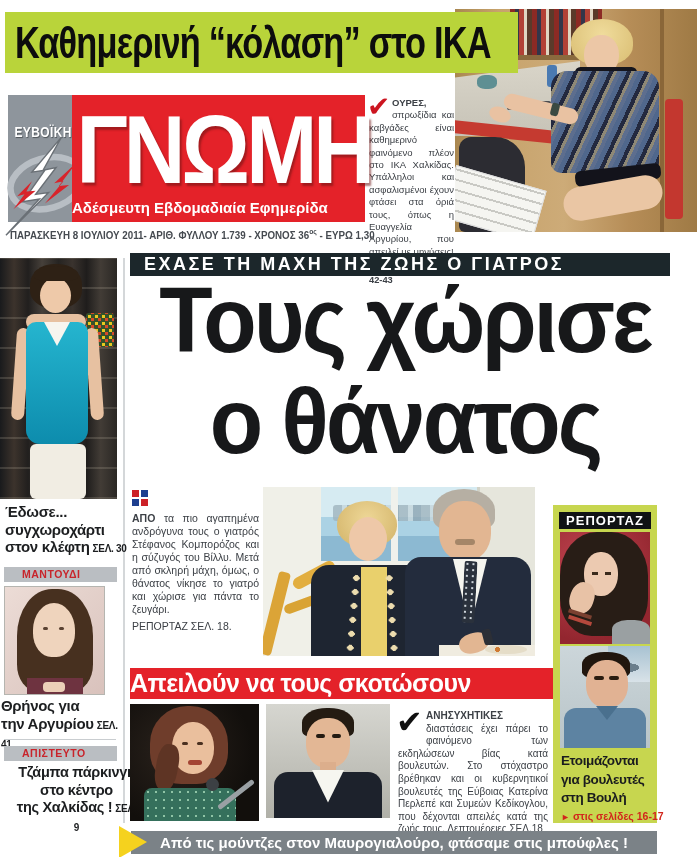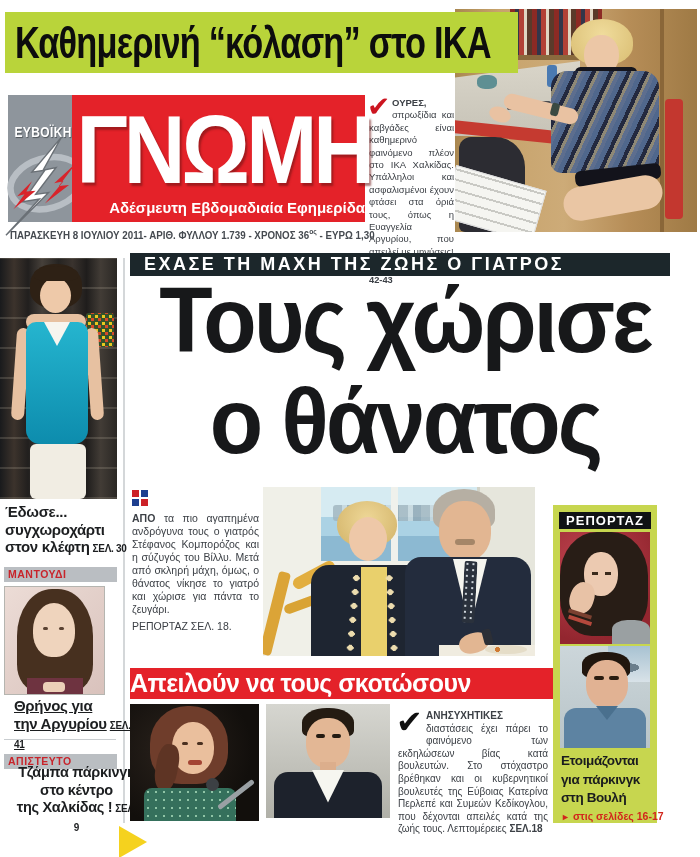--- a/index.html
+++ b/index.html
@@ -15,21 +15,21 @@
 
   
   .logo-grey{left:8px;top:95px;width:64px;height:127px;background:#8e959c;z-index:4;}
   .region-label{margin-top:28px;text-align:center;color:#fff;font-weight:bold;font-size:15px;
                 transform:scaleX(.8);letter-spacing:.5px;text-shadow:1px 1px 1px rgba(50,55,60,.7);}
   .logo-svg{position:absolute;left:-8px;top:40px;width:88px;height:102px;overflow:visible;}
   .logo-red{left:72px;top:95px;width:293px;height:127px;background:#e42229;z-index:4;}
   .gnomi{color:#fff;font-weight:bold;font-size:88px;line-height:88px;text-align:center;margin-top:8px;
          letter-spacing:-4px;transform:scale(.97,1.1);transform-origin:50% 20%;
          text-shadow:2px 3px 2px rgba(110,20,20,.55);white-space:nowrap;}
-  .tagline{position:absolute;bottom:6px;width:100%;text-align:right;color:#fff;font-weight:bold;font-size:15px;}
+  .tagline{position:absolute;bottom:6px;width:100%;text-align:left;color:#fff;font-weight:bold;font-size:15px;}
   .dateline{left:10px;top:227px;width:420px;font-size:11.5px;font-weight:bold;color:#454a50;
             white-space:nowrap;transform:scaleX(.85);transform-origin:0 50%;}
   .dateline sup{font-size:8px;}
 
   
   .ika-brief{left:369px;top:97px;width:85px;font-size:9.5px;line-height:12.4px;text-align:justify;color:#3c4046;}
   .check-red{float:left;width:24px;height:26px;font-size:28px;line-height:26px;color:#cc1520;font-weight:bold;margin:-3px 1px 0 -2px;}
   .lead{font-weight:bold;}
   .brief-ref{margin-top:3px;font-weight:bold;text-align:left;font-size:9.3px;}
 
@@ -40,41 +40,41 @@
   .headline{left:120px;top:270px;width:570px;text-align:center;font-weight:bold;color:#17181a;}
   .headline div{font-size:92px;line-height:101px;letter-spacing:-3px;white-space:nowrap;
                 transform:scaleX(.95);transform-origin:50% 50%;}
 
   
   .v-sep{left:123px;top:258px;width:2px;height:565px;background:#d4d7d9;}
   .h-sep{left:4px;top:739px;width:112px;height:1px;background:#c9cdd0;}
   .story{font-weight:bold;color:#1c1e20;font-size:15px;line-height:17.5px;letter-spacing:-.3px;}
   .story .page-ref{font-size:10px;margin-left:3px;}
   .story1{left:5px;top:503px;width:124px;}
-  .story2{left:14px;top:697px;width:124px;text-decoration:underline;}
+  .story2{left:1px;top:697px;width:124px;}
   .story3{left:13px;top:764px;width:127px;font-size:14.5px;text-align:center;}
   .section-bar{left:4px;width:113px;height:15px;background:#babec2;color:#c8242b;font-weight:bold;
-               font-size:10.5px;line-height:15px;padding-left:4px;box-sizing:border-box;letter-spacing:.5px;}
-  .bar1{top:567px;} .bar2{top:746px;margin-top:8px;}
+               font-size:10.5px;line-height:15px;padding-left:18px;box-sizing:border-box;letter-spacing:.5px;}
+  .bar1{top:567px;} .bar2{top:746px;}
 
   
   .main-brief{left:132px;top:490px;width:127px;font-size:10.5px;line-height:13px;text-align:justify;color:#3c4046;}
   .checker{width:17px;height:17px;margin-bottom:5px;
            background-image:linear-gradient(#cc2127,#cc2127),linear-gradient(#1d3f8f,#1d3f8f),
                             linear-gradient(#1d3f8f,#1d3f8f),linear-gradient(#cc2127,#cc2127);
            background-size:7px 7px;background-repeat:no-repeat;
            background-position:0 0,9px 0,0 9px,9px 9px;}
   .main-brief .brief-ref{font-weight:normal;font-size:10.5px;margin-top:4px;}
 
   
   .red-banner{left:130px;top:668px;width:501px;height:31px;background:#e42229;color:#fff;text-align:left;
               font-weight:bold;font-size:25px;line-height:31px;letter-spacing:-.5px;}
   .threat-text{left:398px;top:710px;width:150px;font-size:10px;line-height:12.6px;text-align:justify;color:#3c4046;}
   .check-black{float:left;width:28px;height:30px;font-size:32px;line-height:30px;color:#101010;font-weight:bold;margin:-3px 2px 0 -2px;}
-  .threat-text .ref{font-weight:bold;}
+  .threat-text .ref{font-weight:normal;}
 
   
   .green-box{left:553px;top:505px;width:104px;height:318px;background:#c7d64f;}
   .rep-header{margin:7px auto 0;width:92px;height:17px;background:#101214;color:#fff;font-weight:bold;
               font-size:13px;line-height:17px;text-align:center;letter-spacing:1px;}
   .rep-text{position:absolute;left:8px;top:247px;font-weight:bold;color:#1a1c1e;font-size:13.5px;
             line-height:18.5px;letter-spacing:-.4px;}
   .rep-pages{position:absolute;left:8px;top:305px;color:#d2261c;font-weight:bold;font-size:10.5px;white-space:nowrap;}
   .rep-pages .arr{font-size:9px;margin-right:3px;}
 
@@ -394,23 +394,24 @@
     <div class="photo ph-guy">
       <div class="abs gu-poster"></div>
       <div class="abs gu-hair"></div>
       <div class="abs gu-face"></div>
       <div class="abs gu-brows"></div>
       <div class="abs gu-shirt"></div>
       <div class="abs gu-collar"></div>
     </div>
     <div class="rep-text">
       <div>Ετοιμάζονται</div>
-      <div>για πάρκινγκ</div>
+      <div>για βουλευτές</div>
       <div>στη Βουλή</div>
     </div>
     <div class="rep-pages">
       <span class="arr">►</span><span>στις σελίδες 16-17</span>
     </div>
   </div>
 
   <div class="abs stigma-arrow"></div>
+  <div class="abs stigma-grey">Από τις μούντζες στον Μαυρογιαλούρο, φτάσαμε στις μπούφλες !</div>
 
 </div>
 
 </body></html>

